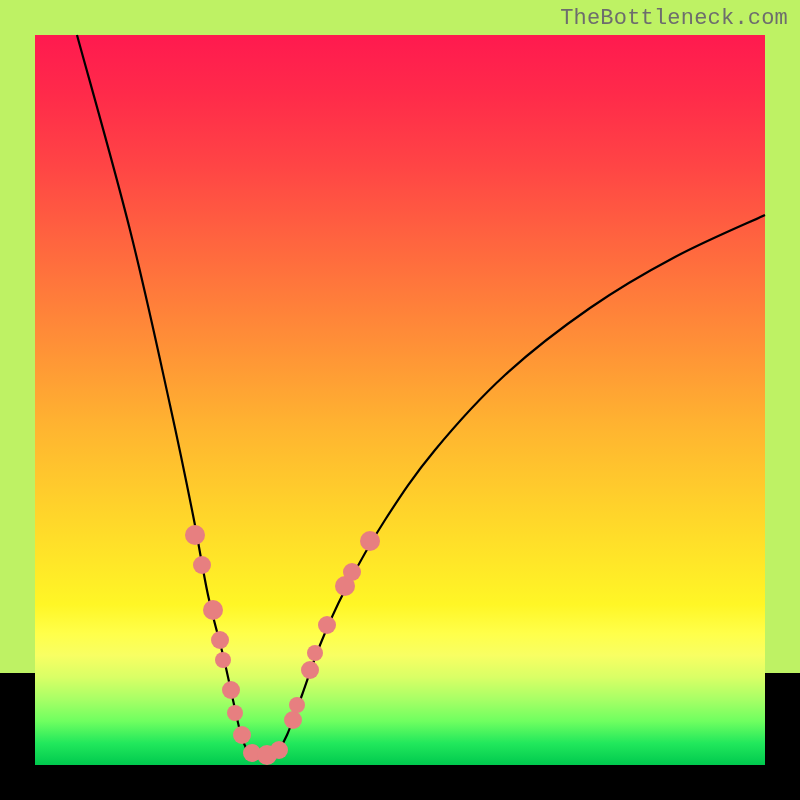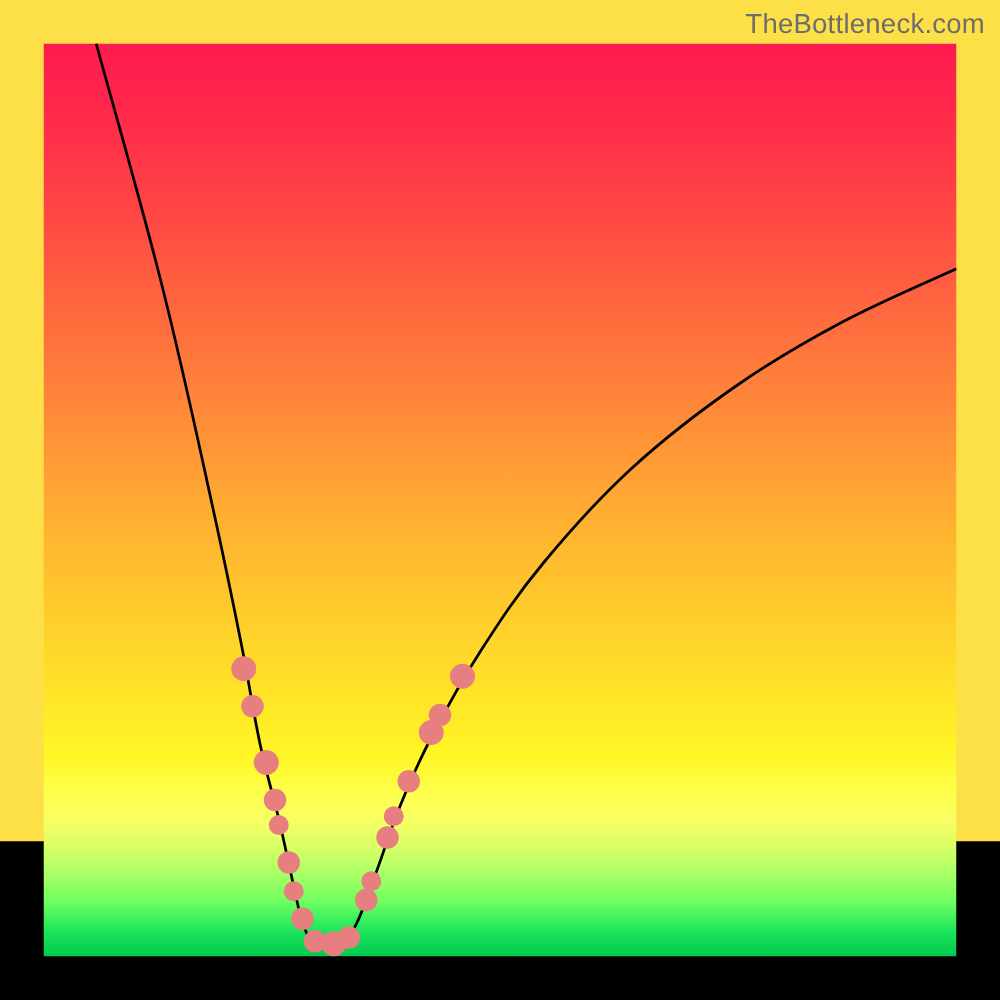--- a/index.html
+++ b/index.html
@@ -8,21 +8,22 @@
     width: 800px;
     height: 800px;
     overflow: hidden;
     background: #000;
     font-family: Arial, Helvetica, sans-serif;
   }
   .frame {
     position: relative;
     width: 800px;
     height: 673px;
-    background: #fde047;
+    background: #bef264;
+    font-family: Liberation Mono, monospace;
   }
   .plot {
     position: absolute;
     left: 35px;
     top: 35px;
     width: 730px;
     height: 730px;
     background: linear-gradient(
       to bottom,
       #ff1a4f 0%,

